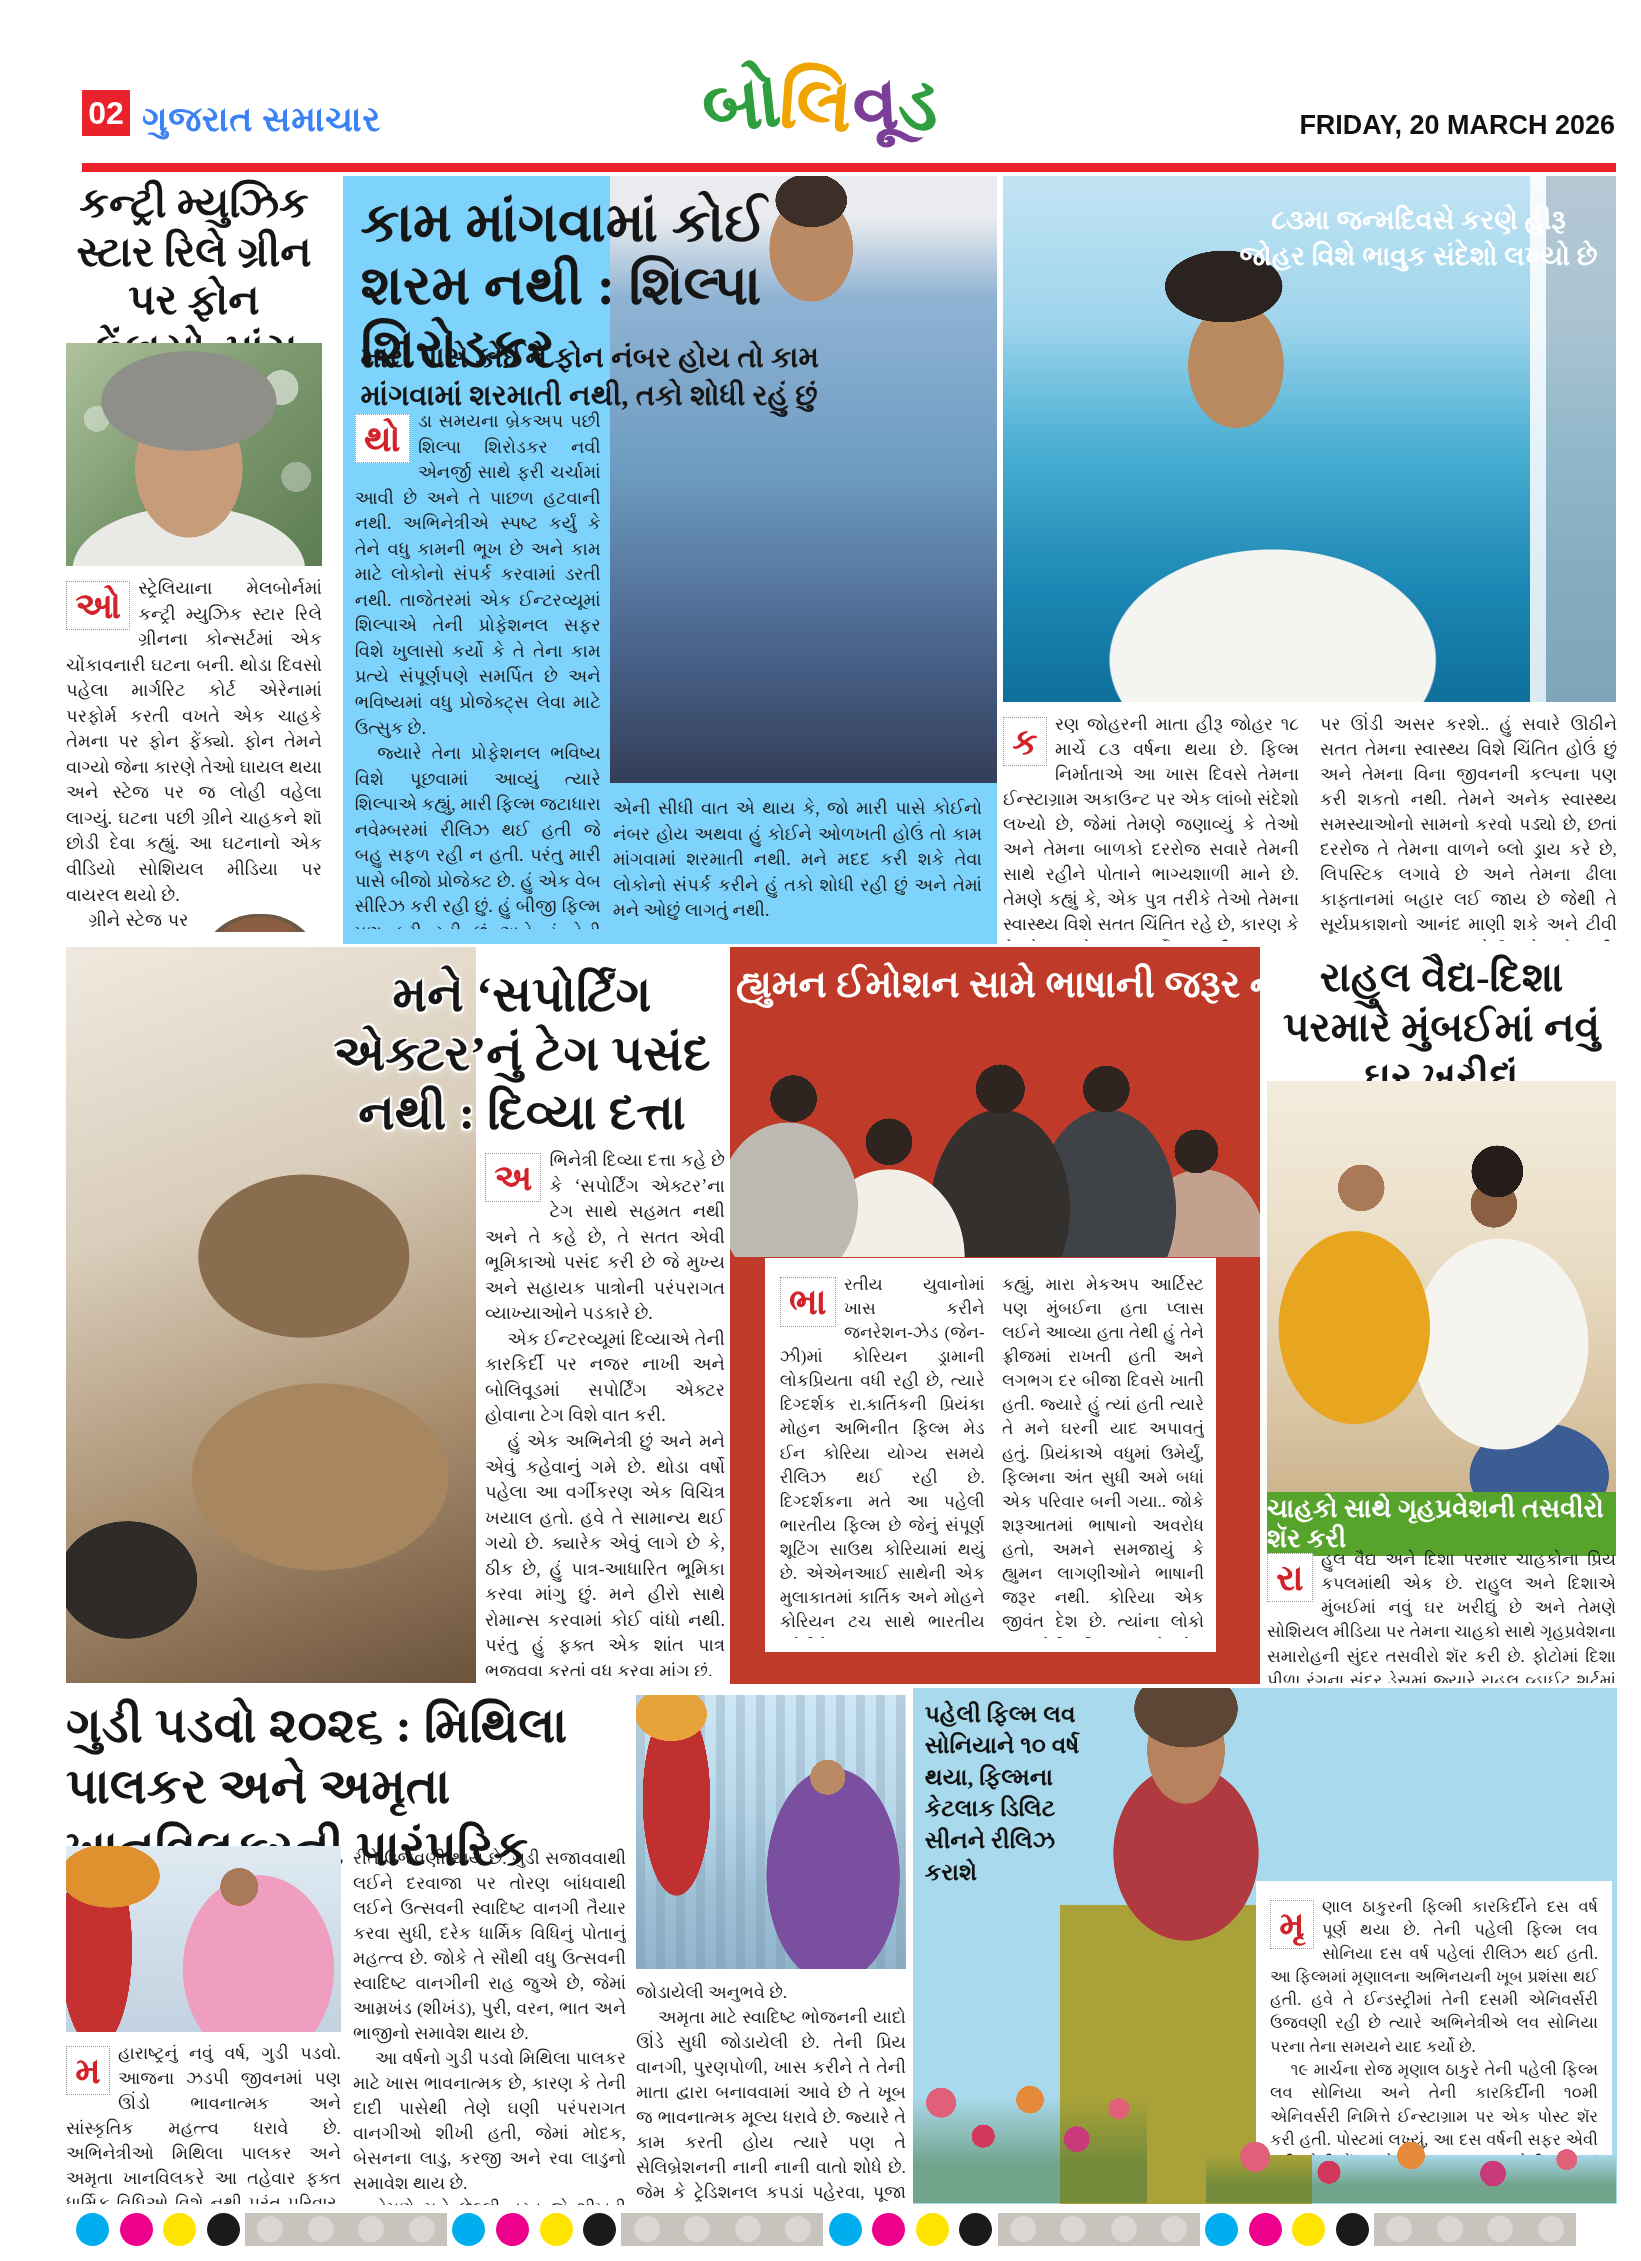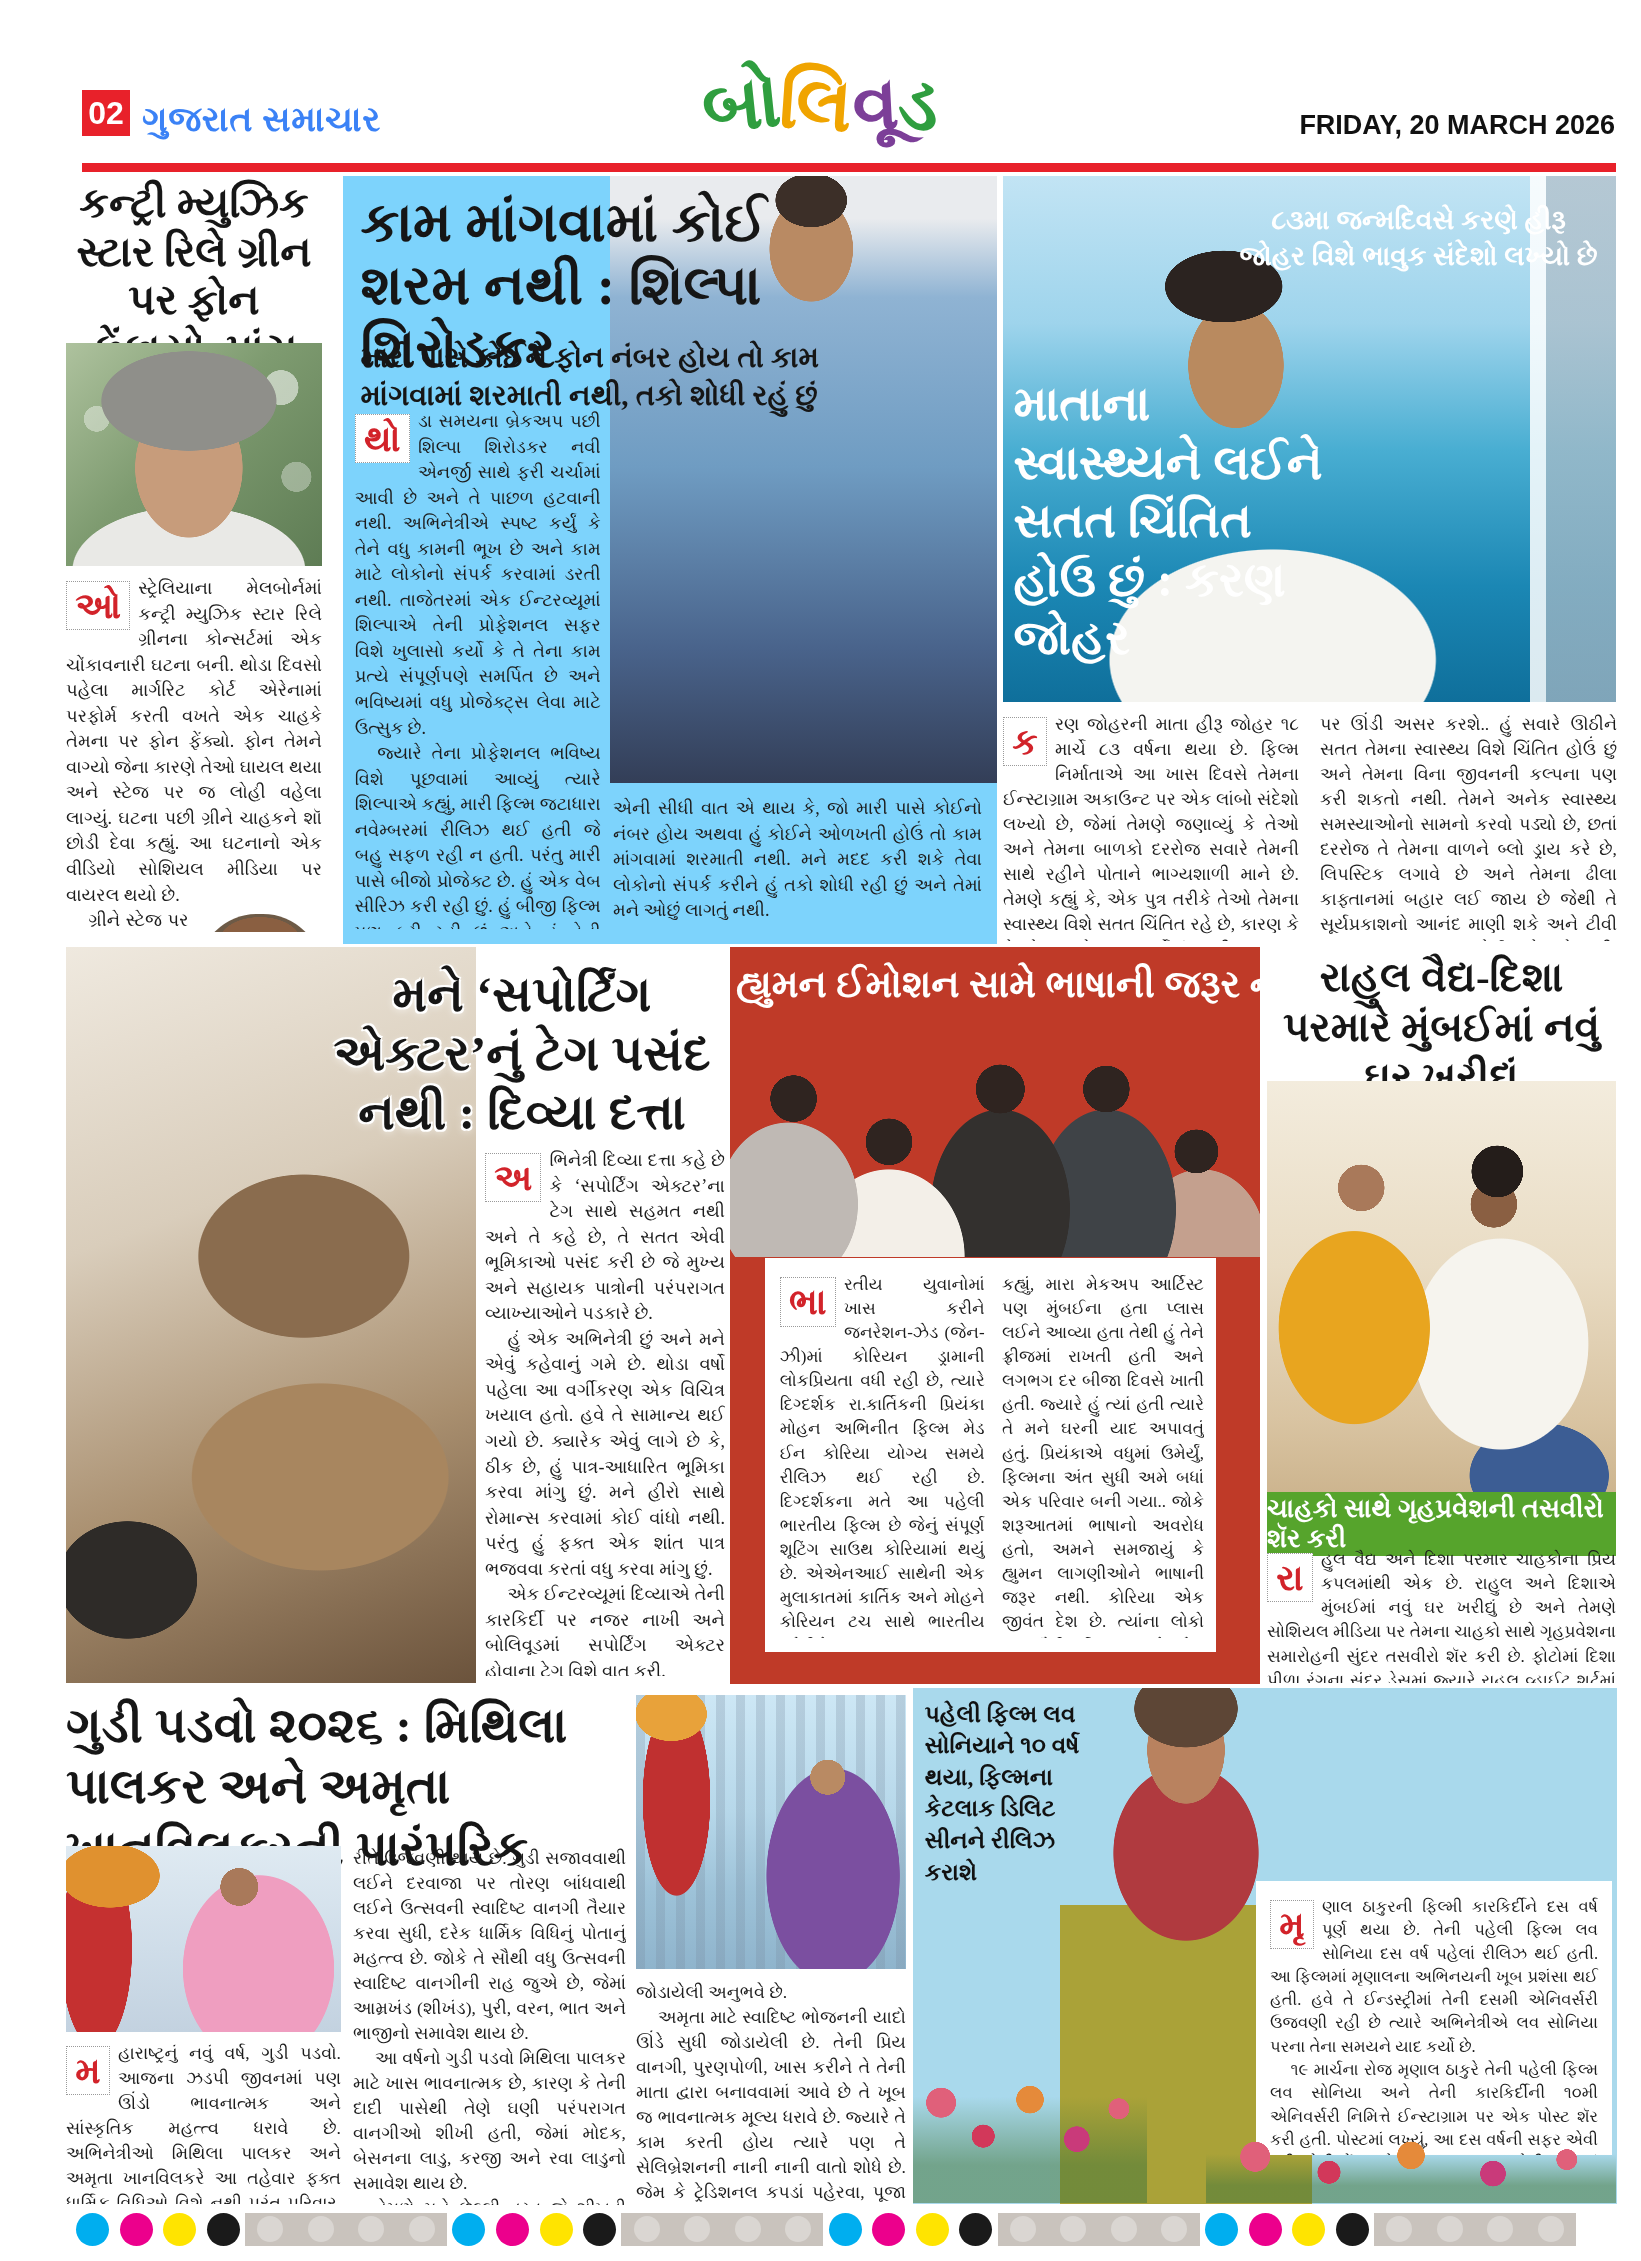--- a/index.html
+++ b/index.html
@@ -159,43 +159,42 @@
     </div>
     <div class="abs body-txt" style="left:270px;top:620px;width:369px;height:138px;">
       <p class="para">એની સીધી વાત એ થાય કે, જો મારી પાસે કોઈનો નંબર હોય અથવા હું કોઈને ઓળખતી હોઉં તો કામ માંગવામાં શરમાતી નથી. મને મદદ કરી શકે તેવા લોકોનો સંપર્ક કરીને હું તકો શોધી રહી છું અને તેમાં મને ઓછું લાગતું નથી.</p>
     </div>
   </div>
 
   <div class="abs" style="left:1003px;top:176px;width:619px;height:768px;">
     <div class="abs photo ph-karan" style="left:0;top:0;width:613px;height:526px;"></div>
     <div class="abs" style="left:234px;top:26px;width:363px;color:#fff;font-size:27px;font-weight:700;
          text-align:center;line-height:1.35;">૮૩મા જન્મદિવસે કરણે હીરૂ જોહર વિશે ભાવુક સંદેશો લખ્યો છે</div>
-    <div class="abs" style="left:10.6px;top:199px;width:328px;color:#fff;font-size:48px;font-weight:700;line-height:1.22;">માતાના સ્વાસ્થ્યને લઈને સતત ચિંતિત હોઉ છું : કરણ જોહર</div>
     <div class="abs body-txt" style="left:0;top:536px;width:296px;height:229px;font-size:17.6px;">
       <p class="para">
         <span class="dc">ક</span>
         <span>રણ જોહરની માતા હીરૂ જોહર ૧૮ માર્ચે ૮૩ વર્ષના થયા છે. ફિલ્મ નિર્માતાએ આ ખાસ દિવસે તેમના ઈન્સ્ટાગ્રામ અકાઉન્ટ પર એક લાંબો સંદેશો લખ્યો છે, જેમાં તેમણે જણાવ્યું કે તેઓ અને તેમના બાળકો દરરોજ સવારે તેમની સાથે રહીને પોતાને ભાગ્યશાળી માને છે. તેમણે કહ્યું કે, એક પુત્ર તરીકે તેઓ તેમના સ્વાસ્થ્ય વિશે સતત ચિંતિત રહે છે, કારણ કે તે છેલ્લા કેટલાક વર્ષોમાં ઘણી સ્વાસ્થ્ય સમસ્યાઓથી પીડાઈ રહ્યા છે.</span>
       </p>
 
     </div>
     <div class="abs body-txt" style="left:317px;top:536px;width:297px;height:229px;font-size:17.6px;">
       <p class="para">પર ઊંડી અસર કરશે.. હું સવારે ઊઠીને સતત તેમના સ્વાસ્થ્ય વિશે ચિંતિત હોઉં છું અને તેમના વિના જીવનની કલ્પના પણ કરી શકતો નથી. તેમને અનેક સ્વાસ્થ્ય સમસ્યાઓનો સામનો કરવો પડ્યો છે, છતાં દરરોજ તે તેમના વાળને બ્લો ડ્રાય કરે છે, લિપસ્ટિક લગાવે છે અને તેમના ઢીલા કાફ્તાનમાં બહાર લઈ જાય છે જેથી તે સૂર્યપ્રકાશનો આનંદ માણી શકે અને ટીવી પર ખરાબ સમાચાર જોઈ શકે (જેન-ઝી, મારી મમ્મીની સરખામણીમાં તમે ક્યાંય નથી.)</p>
 
     </div>
   </div>
 
   <div class="abs photo ph-divya" style="left:66px;top:947px;width:410px;height:736px;"></div>
   <div class="abs headline outline-w" style="left:305px;top:966px;width:434px;font-size:49px;line-height:1.2;text-align:center;">મને ‘સપોર્ટિંગ એક્ટર’નું ટેગ પસંદ નથી : દિવ્યા દત્તા</div>
   <div class="abs body-txt" style="left:485px;top:1148px;width:240px;height:528px;">
     <p class="para">
       <span class="dc">અ</span>
       <span>ભિનેત્રી દિવ્યા દત્તા કહે છે કે ‘સપોર્ટિંગ એક્ટર’ના ટેગ સાથે સહમત નથી અને તે કહે છે, તે સતત એવી ભૂમિકાઓ પસંદ કરી છે જે મુખ્ય અને સહાયક પાત્રોની પરંપરાગત વ્યાખ્યાઓને પડકારે છે.</span>
     </p>
+    <p class="para ind">એક ઈન્ટરવ્યૂમાં દિવ્યાએ તેની કારકિર્દી પર નજર નાખી અને બોલિવૂડમાં સપોર્ટિંગ એક્ટર હોવાના ટેગ વિશે વાત કરી.</p>
     <p class="para ind">હું એક અભિનેત્રી છું અને મને એવું કહેવાનું ગમે છે. થોડા વર્ષો પહેલા આ વર્ગીકરણ એક વિચિત્ર ખયાલ હતો. હવે તે સામાન્ય થઈ ગયો છે. ક્યારેક એવું લાગે છે કે, ઠીક છે, હું પાત્ર-આધારિત ભૂમિકા કરવા માંગુ છું. મને હીરો સાથે રોમાન્સ કરવામાં કોઈ વાંધો નથી. પરંતુ હું ફક્ત એક શાંત પાત્ર ભજવવા કરતાં વધુ કરવા માંગુ છું.</p>
-    <p class="para ind">એક ઈન્ટરવ્યૂમાં દિવ્યાએ તેની કારકિર્દી પર નજર નાખી અને બોલિવૂડમાં સપોર્ટિંગ એક્ટર હોવાના ટેગ વિશે વાત કરી.</p>
 
   </div>
 
   <div class="abs korea-panel">
     <div class="abs" style="left:5.9px;top:15.2px;width:519px;color:#fff;font-size:38px;font-weight:700;
          text-align:center;white-space:nowrap;">હ્યુમન ઈમોશન સામે ભાષાની જરૂર નથી</div>
     <div class="abs photo ph-people" style="left:0;top:70px;width:530px;height:240px;"></div>
     <div class="abs whitebox" style="left:35px;top:311px;width:451px;height:394px;">
       <div class="abs body-txt" style="left:14.7px;top:14.7px;width:205px;height:365px;font-size:17px;">
         <p class="para">

